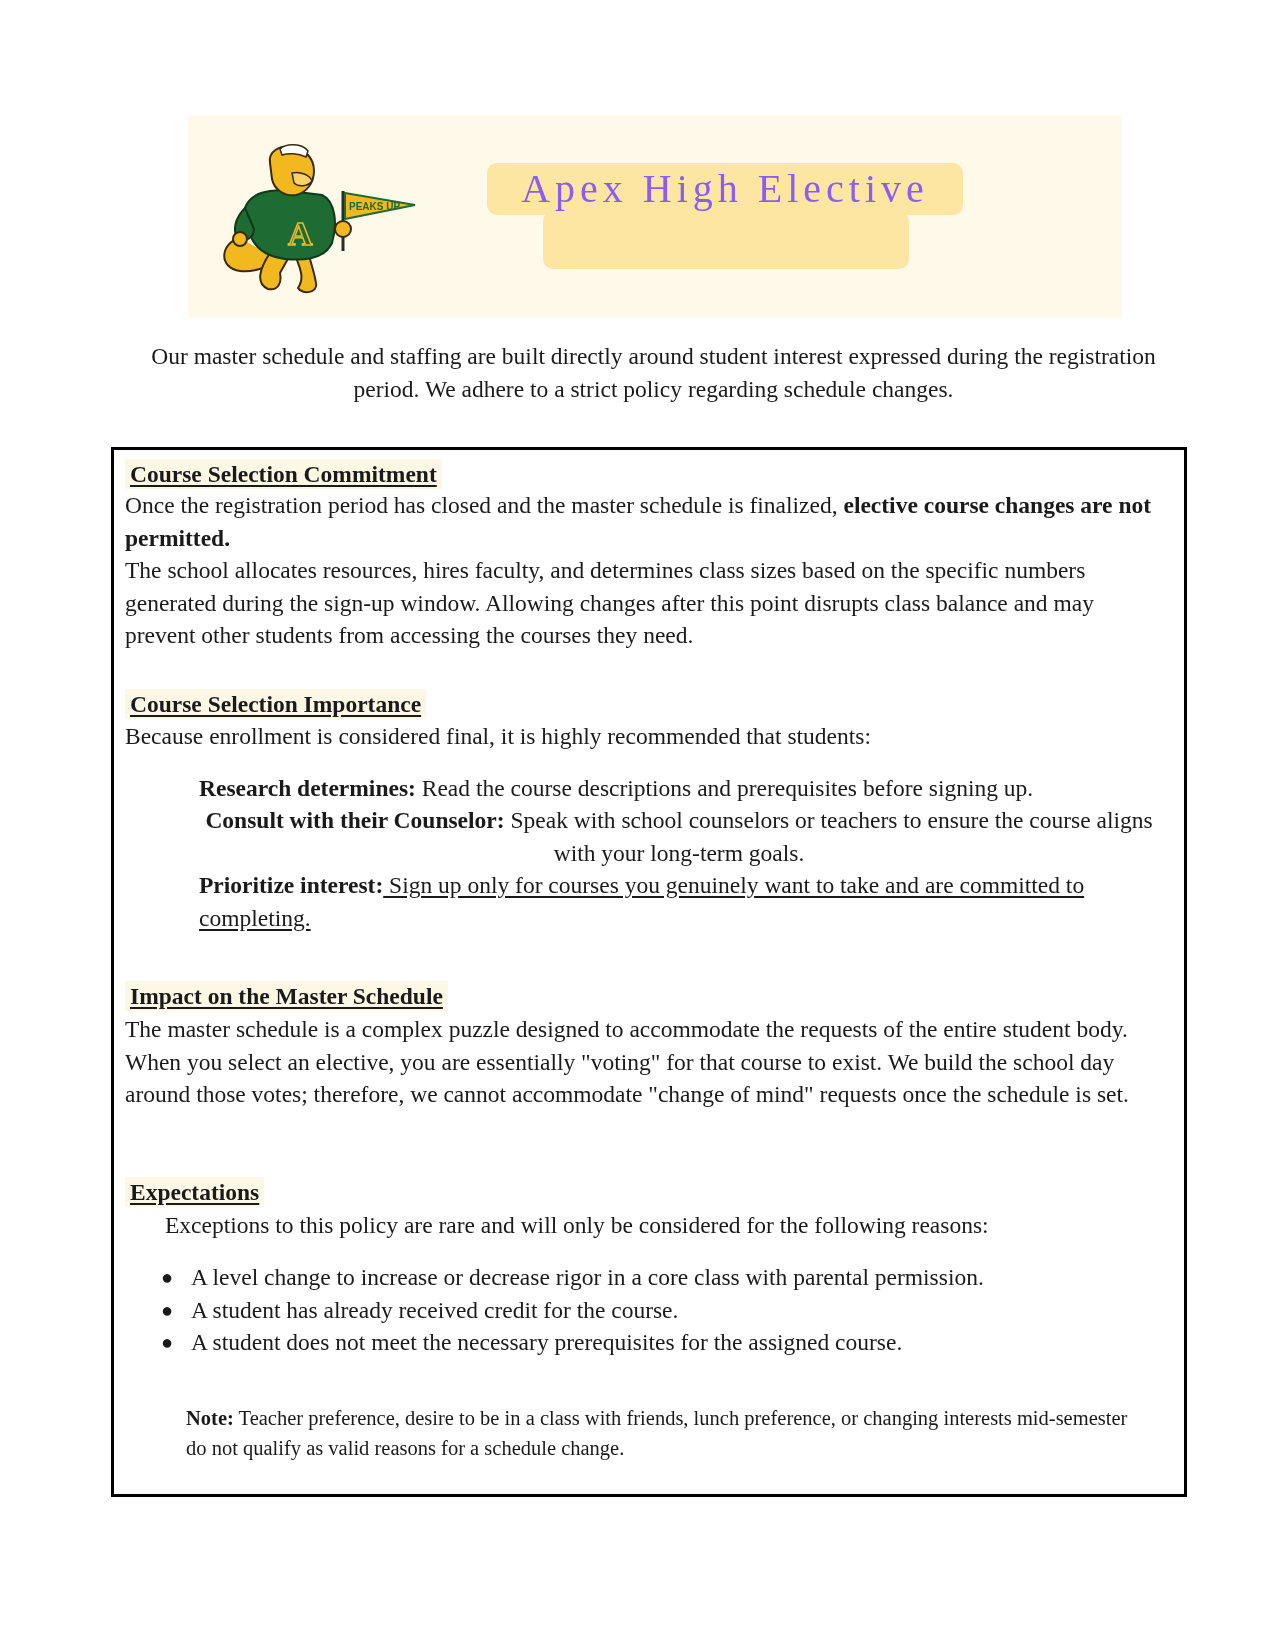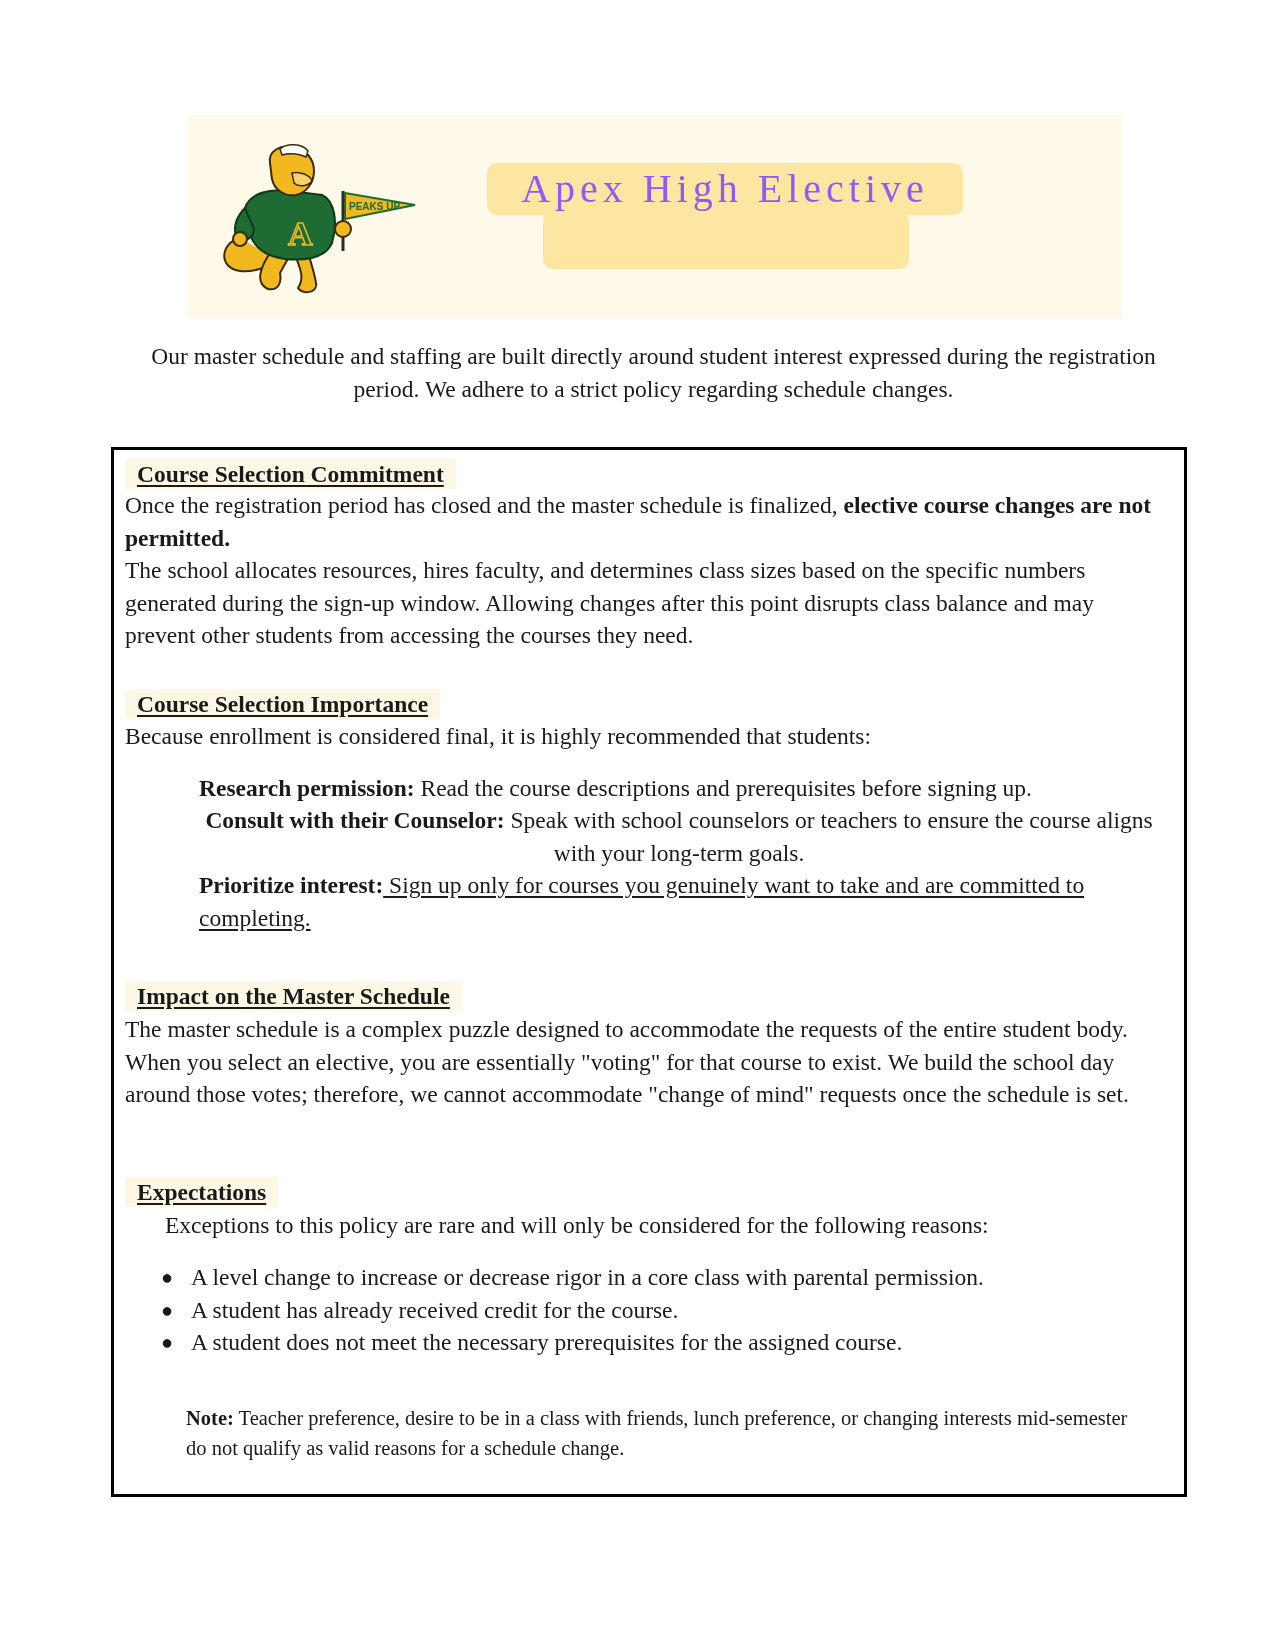--- a/index.html
+++ b/index.html
@@ -35,21 +35,21 @@
     font-size: 23.5px; line-height: 33px;
   }
   .box {
     position: absolute; left: 111px; top: 447px; width: 1070px; height: 1044px;
     border: 3px solid #000; box-sizing: content-box;
   }
   .content { position: absolute; left: 11px; top: 0; width: 1045px; font-size: 23.5px; line-height: 32.5px; }
   .heading {
     display: inline-block; font-weight: bold; text-decoration: underline;
     text-decoration-thickness: 2px; text-underline-offset: 3px;
-    background: #fdf8e6; padding: 0 12px; line-height: 30px;
+    background: #fdf8e6; padding: 0 5px; line-height: 30px;
   }
   .blk { position: absolute; left: 0; width: 1045px; }
   .sub { position: absolute; left: 74px; width: 960px; }
   .bullet-row { position: absolute; left: 36px; width: 1000px; }
   .bullet-dot { position: absolute; left: 0; top: 0; font-size: 20px; }
   .bullet-text { position: absolute; left: 30px; white-space: nowrap; }
   .u { text-decoration: underline; text-underline-offset: 3px; }
   .note { position: absolute; left: 61px; width: 960px; font-size: 20.5px; line-height: 30px; }
   b { font-weight: bold; }
 </style>
@@ -105,21 +105,21 @@
       <span>Once the registration period has closed and the master schedule is finalized, </span><b>elective course changes are not permitted.</b>
     </div>
     <div class="blk" style="top:104px;">The school allocates resources, hires faculty, and determines class sizes based on the specific numbers generated during the sign-up window. Allowing changes after this point disrupts class balance and may prevent other students from accessing the courses they need.</div>
 
     <div class="blk" style="top:238px;">
       <span class="heading">Course Selection Importance</span>
     </div>
     <div class="blk" style="top:270px;">Because enrollment is considered final, it is highly recommended that students:</div>
 
     <div class="sub" style="top:322px;">
-      <b>Research permission:</b><span> Read the course descriptions and prerequisites before signing up.</span>
+      <b>Research determines:</b><span> Read the course descriptions and prerequisites before signing up.</span>
     </div>
     <div class="sub" style="top:354px;text-align:center;">
       <b>Consult with their Counselor:</b><span> Speak with school counselors or teachers to ensure the course aligns with your long-term goals.</span>
     </div>
     <div class="sub" style="top:419px;">
       <b>Prioritize interest:</b><span class="u"> Sign up only for courses you genuinely want to take and are committed to completing.</span>
     </div>
 
     <div class="blk" style="top:530px;">
       <span class="heading">Impact on the Master Schedule</span>

